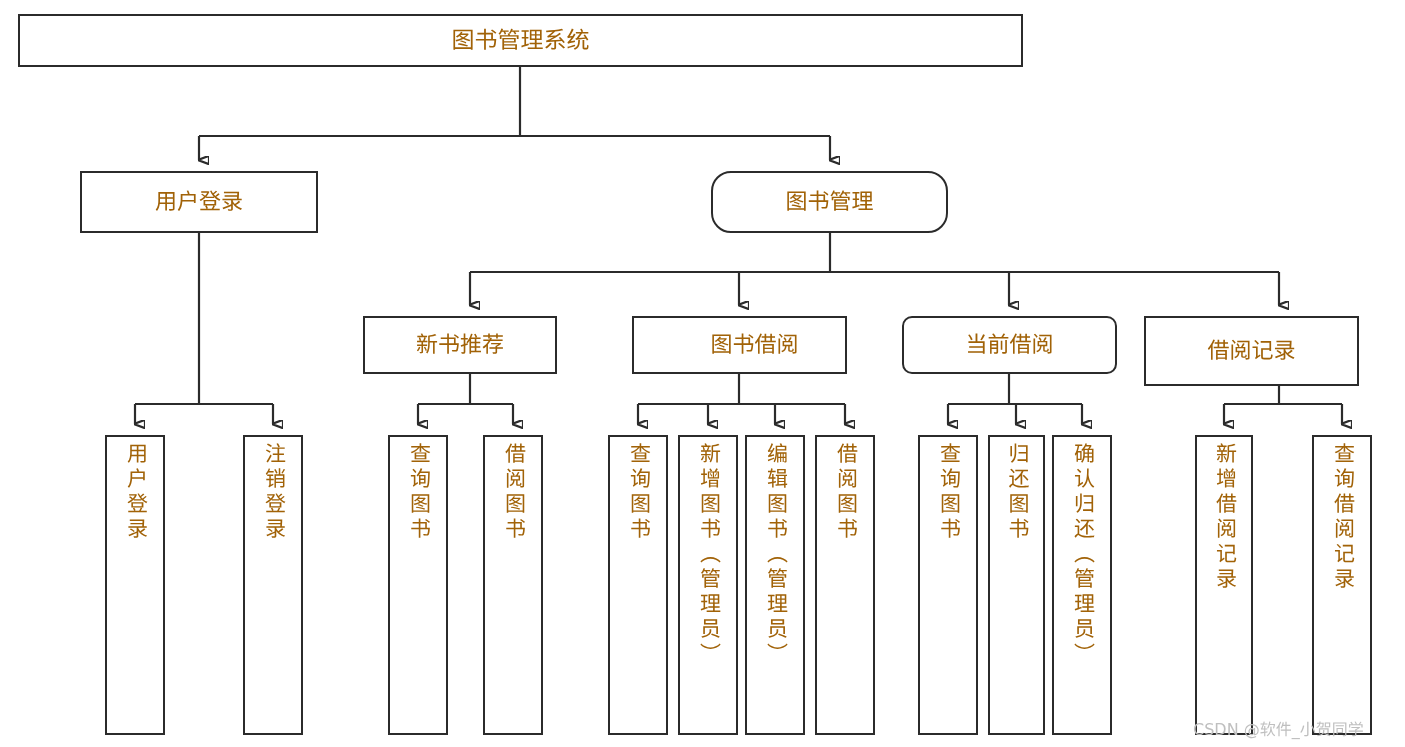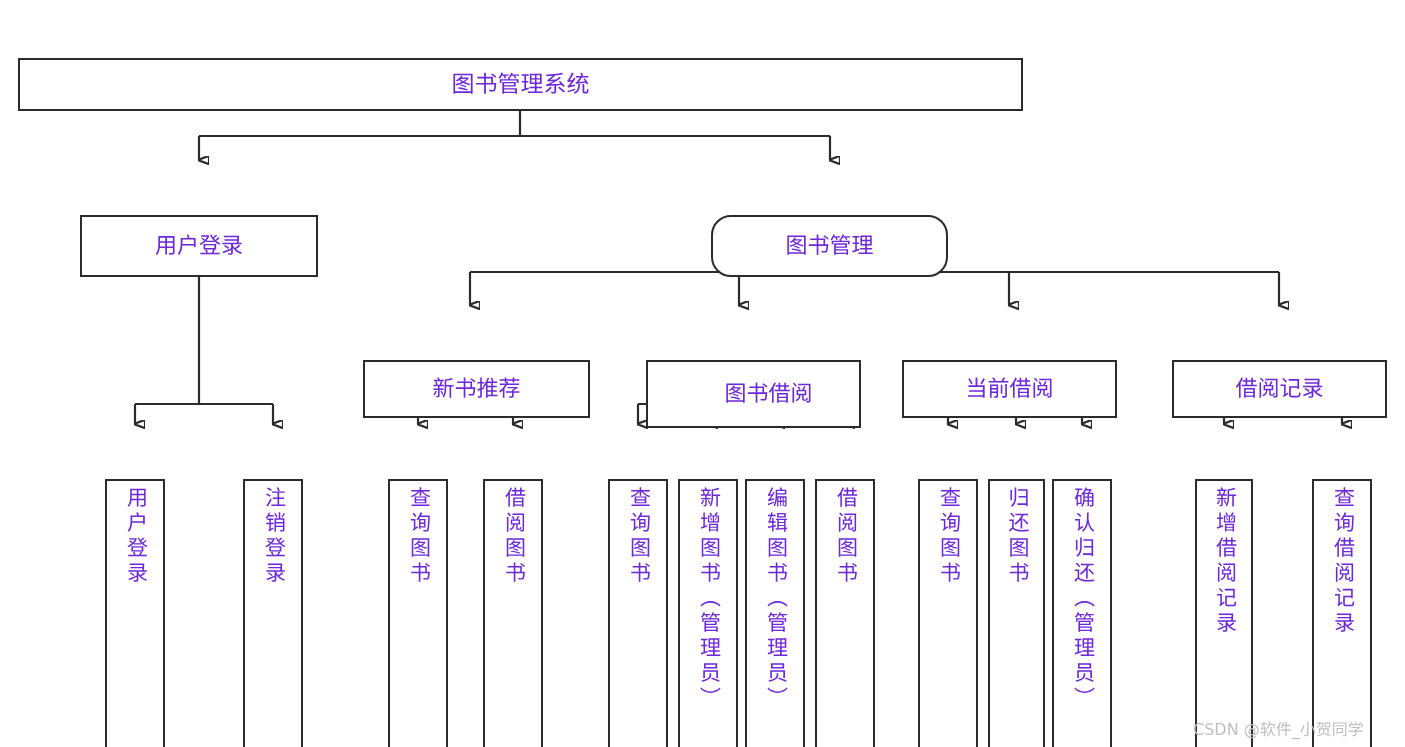--- a/index.html
+++ b/index.html
@@ -40,23 +40,22 @@
   
   .node {
     position: absolute;
     box-sizing: border-box;
     background: #ffffff;
     border: 2.4px solid #2b2b2b;
     z-index: 2;
     display: flex;
     align-items: center;
     justify-content: center;
-    color: #6d28d9;
+    color: #a16207;
     line-height: 1.25;
-    margin-top: 44px;
   }
 
   .node .node-label {
     display: block;
     text-align: center;
     white-space: nowrap;
   }
 
   
   .node.level-root {
@@ -151,30 +150,30 @@
     <span class="node-label">图书管理系统</span>
   </div>
 
   <div id="nodes-container">
       <div class="node level-1" style="left: 80px; top: 171px; width: 238px; height: 62px;">
         <span class="node-label">用户登录</span>
       </div>
       <div class="node level-1" style="left: 711px; top: 171px; width: 237px; height: 62px; border-radius: 20px;">
         <span class="node-label">图书管理</span>
       </div>
-      <div class="node level-2" style="left: 363px; top: 316px; width: 227px; height: 58px;">
+      <div class="node level-2" style="left: 363px; top: 316px; width: 194px; height: 58px;">
         <span class="node-label">新书推荐</span>
       </div>
-      <div class="node level-2" style="left: 646px; top: 316px; width: 215px; height: 68px; padding-left: 30px;">
+      <div class="node level-2" style="left: 632px; top: 316px; width: 215px; height: 58px; padding-left: 30px;">
         <span class="node-label">图书借阅</span>
       </div>
-      <div class="node level-2" style="left: 902px; top: 316px; width: 215px; height: 58px;">
+      <div class="node level-2" style="left: 902px; top: 316px; width: 215px; height: 58px; border-radius: 10px;">
         <span class="node-label">当前借阅</span>
       </div>
-      <div class="node level-2" style="left: 1172px; top: 316px; width: 215px; height: 58px;">
+      <div class="node level-2" style="left: 1144px; top: 316px; width: 215px; height: 70px;">
         <span class="node-label">借阅记录</span>
       </div>
       <div class="node level-leaf leaf" style="left: 105px; top: 435px; width: 60px; height: 300px;">
         <span class="node-label">用户登录</span>
       </div>
       <div class="node level-leaf leaf" style="left: 243px; top: 435px; width: 60px; height: 300px;">
         <span class="node-label">注销登录</span>
       </div>
       <div class="node level-leaf leaf" style="left: 388px; top: 435px; width: 60px; height: 300px;">
         <span class="node-label">查询图书</span>

